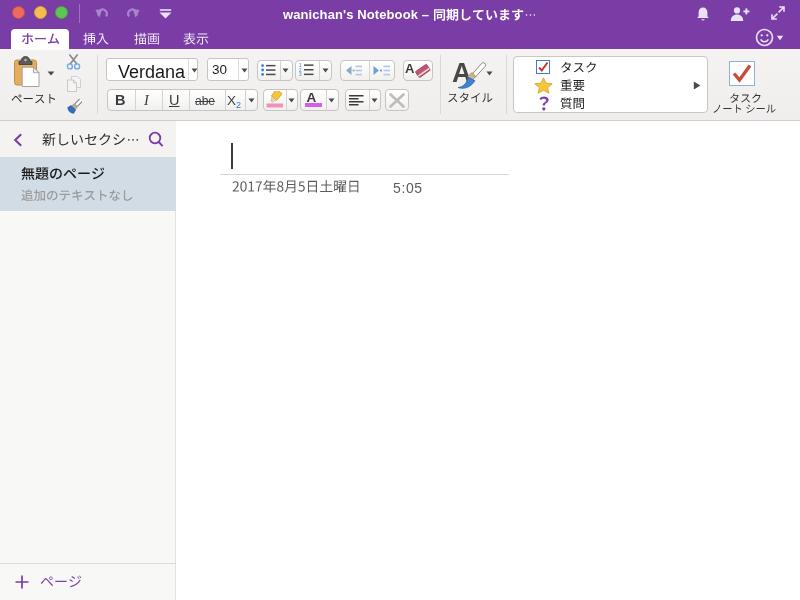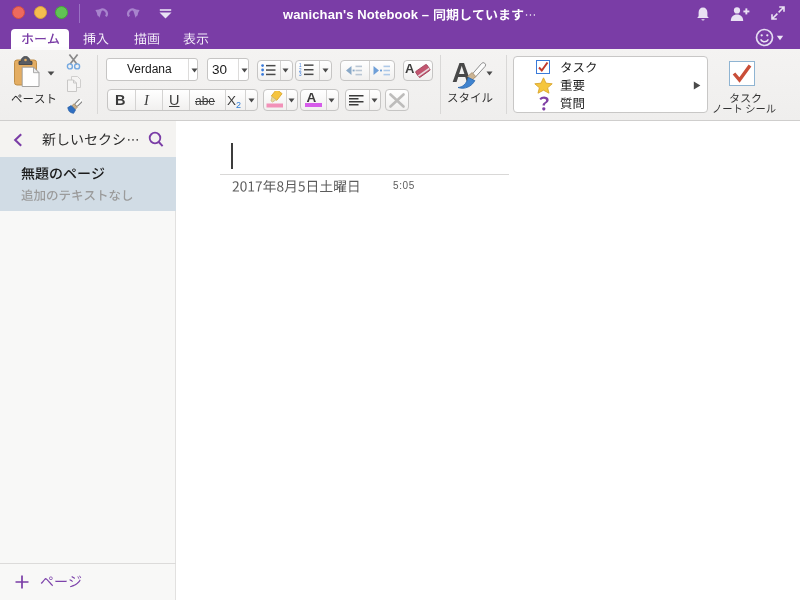--- a/index.html
+++ b/index.html
@@ -103,21 +103,21 @@
 <path d="M6.5 4 L6.5 7 L9.5 7" fill="none" stroke="#c8c7c6"></path>
   </svg>
 <svg class="abs" style="left:64px;top:99px" width="18" height="17" viewBox="0 0 18 17">
 <g transform="rotate(45 9 9)">
 <rect x="7.3" y="-5.5" width="3.6" height="11" rx="1.8" fill="#fbfbfa" stroke="#7e7e7e" stroke-width="1"></rect>
 <rect x="6.7" y="5.4" width="4.8" height="3.2" fill="#c9b08d" stroke="#a8906c" stroke-width="0.8"></rect>
 <path d="M6 8.6 L12.2 8.6 L13.2 12.4 C 9.4 14.6 8.8 14.6 5 12.4 Z" fill="#2f6fc2" stroke="#275ea6" stroke-width="0.7"></path>
 </g>
   </svg>
 <div class="abs" style="left:106px;top:58px;width:92px;height:23px;background:#fff;border:1px solid #c6c5c4;border-radius:3px"></div>
-<div class="abs" style="left:127px;top:62px;font-size:12px;color:#1a1a1a">Verdana</div>
+<div class="abs" style="left:118px;top:62px;font-size:18px;color:#1a1a1a">Verdana</div>
 <div class="abs" style="left:188px;top:59px;width:1px;height:21px;background:#dddcdb"></div>
 <svg class="abs" style="left:190.5px;top:67.5px" width="7" height="5" viewBox="0 0 7 5">
     <path d="M0.5 0.4 L6.5 0.4 L3.5 4.4 Z" fill="#4a4a4a"></path>
   </svg>
 <div class="abs" style="left:207px;top:58px;width:42px;height:23px;background:#fff;border:1px solid #c6c5c4;border-radius:3px"></div>
 <div class="abs" style="left:212px;top:62px;font-size:13.5px;color:#1a1a1a">30</div>
 <div class="abs" style="left:238px;top:59px;width:1px;height:21px;background:#dddcdb"></div>
 <svg class="abs" style="left:240.5px;top:67.5px" width="7" height="5" viewBox="0 0 7 5">
     <path d="M0.5 0.4 L6.5 0.4 L3.5 4.4 Z" fill="#4a4a4a"></path>
   </svg>
@@ -320,12 +320,12 @@
       <path transform="translate(0 15.7)" d="M9.9 -8.4Q9.9 -8.0 10.2 -7.7Q10.5 -7.4 10.9 -7.4Q11.3 -7.4 11.6 -7.7Q11.9 -8.0 11.9 -8.4Q11.9 -8.8 11.6 -9.1Q11.3 -9.4 10.9 -9.4Q10.5 -9.4 10.2 -9.1Q9.9 -8.8 9.9 -8.4ZM9.2 -8.4Q9.2 -8.9 9.4 -9.3Q9.7 -9.6 10.0 -9.9Q10.4 -10.1 10.9 -10.1Q11.4 -10.1 11.7 -9.9Q12.1 -9.6 12.4 -9.3Q12.6 -8.9 12.6 -8.4Q12.6 -7.9 12.4 -7.6Q12.1 -7.2 11.7 -6.9Q11.4 -6.7 10.9 -6.7Q10.4 -6.7 10.0 -6.9Q9.7 -7.2 9.4 -7.6Q9.2 -7.9 9.2 -8.4ZM0.7 -3.7Q1.0 -3.9 1.2 -4.1Q1.5 -4.3 1.7 -4.6Q2.0 -4.9 2.3 -5.3Q2.7 -5.7 3.0 -6.1Q3.4 -6.6 3.8 -7.0Q4.2 -7.5 4.5 -7.9Q5.1 -8.5 5.6 -8.6Q6.1 -8.7 6.9 -8.0Q7.3 -7.6 7.8 -7.1Q8.3 -6.6 8.8 -6.0Q9.3 -5.5 9.7 -5.1Q10.2 -4.6 10.8 -4.0Q11.4 -3.3 12.0 -2.7Q12.6 -2.0 13.1 -1.4L12.2 -0.4Q11.7 -1.0 11.1 -1.6Q10.6 -2.3 10.0 -2.9Q9.5 -3.5 9.1 -4.0Q8.8 -4.4 8.4 -4.8Q8.0 -5.2 7.6 -5.6Q7.2 -6.0 6.9 -6.4Q6.6 -6.7 6.4 -6.9Q5.9 -7.3 5.7 -7.3Q5.4 -7.3 5.1 -6.8Q4.8 -6.5 4.5 -6.1Q4.2 -5.7 3.8 -5.3Q3.5 -4.8 3.2 -4.4Q2.8 -4.0 2.6 -3.7Q2.4 -3.4 2.2 -3.1Q1.9 -2.8 1.8 -2.6Z M15.4 -6.1Q15.6 -6.0 15.9 -6.0Q16.3 -6.0 16.6 -6.0Q17.0 -6.0 17.4 -6.0Q17.6 -6.0 18.1 -6.0Q18.5 -6.0 19.2 -6.0Q19.8 -6.0 20.5 -6.0Q21.2 -6.0 21.9 -6.0Q22.6 -6.0 23.3 -6.0Q23.9 -6.0 24.4 -6.0Q24.8 -6.0 25.1 -6.0Q25.6 -6.0 26.0 -6.0Q26.3 -6.0 26.6 -6.1V-4.7Q26.3 -4.7 25.9 -4.7Q25.5 -4.8 25.1 -4.8Q24.8 -4.8 24.4 -4.8Q23.9 -4.8 23.3 -4.8Q22.6 -4.8 21.9 -4.8Q21.2 -4.8 20.5 -4.8Q19.8 -4.8 19.2 -4.8Q18.5 -4.8 18.1 -4.8Q17.6 -4.8 17.4 -4.8Q16.8 -4.8 16.3 -4.7Q15.8 -4.7 15.4 -4.7Z M38.0 -10.5Q38.2 -10.2 38.4 -9.8Q38.7 -9.4 38.9 -9.0Q39.2 -8.6 39.3 -8.3L38.5 -7.9Q38.4 -8.3 38.1 -8.7Q37.9 -9.1 37.7 -9.4Q37.5 -9.8 37.3 -10.1ZM39.9 -11.1Q40.0 -10.9 40.3 -10.5Q40.5 -10.1 40.8 -9.7Q41.0 -9.3 41.2 -9.0L40.4 -8.6Q40.2 -9.0 40.0 -9.4Q39.8 -9.7 39.5 -10.1Q39.3 -10.5 39.1 -10.8ZM32.0 -10.7Q32.4 -10.5 32.8 -10.2Q33.2 -9.9 33.6 -9.7Q34.1 -9.4 34.5 -9.1Q34.9 -8.8 35.1 -8.7L34.4 -7.7Q34.2 -7.9 33.8 -8.2Q33.4 -8.4 33.0 -8.7Q32.5 -9.0 32.1 -9.3Q31.7 -9.5 31.4 -9.7ZM29.9 -0.6Q30.7 -0.8 31.5 -1.0Q32.3 -1.2 33.1 -1.6Q33.9 -1.9 34.6 -2.3Q35.8 -2.9 36.8 -3.8Q37.8 -4.6 38.6 -5.5Q39.4 -6.4 39.9 -7.4L40.6 -6.3Q39.7 -4.8 38.3 -3.5Q36.9 -2.2 35.2 -1.2Q34.5 -0.8 33.7 -0.5Q32.9 -0.2 32.1 0.1Q31.2 0.4 30.6 0.5ZM29.9 -7.5Q30.2 -7.3 30.7 -7.1Q31.1 -6.8 31.6 -6.6Q32.0 -6.3 32.4 -6.0Q32.8 -5.8 33.0 -5.6L32.4 -4.6Q32.1 -4.8 31.7 -5.1Q31.3 -5.3 30.9 -5.6Q30.5 -5.9 30.0 -6.1Q29.6 -6.4 29.3 -6.6Z" fill="#7d43ab"></path>
     </svg>
   </div>
 <div class="abs" style="left:231px;top:143px;width:1.5px;height:26px;background:#3c3c3c"></div>
 <div class="abs" style="left:220px;top:174.3px;width:289px;height:1px;background:#d9d8d7"></div>
 <div style="position:absolute;left:232.0px;top:176.1px;width:128.8px;height:20.7px;line-height:0">
     <svg width="128.8" height="20.7" viewBox="0 0 128.8 20.7">
       <path transform="translate(0 15.5)" d="M0.6 0.0V-0.7Q2.2 -2.1 3.2 -3.3Q4.2 -4.4 4.7 -5.4Q5.2 -6.4 5.2 -7.3Q5.2 -7.8 5.0 -8.3Q4.8 -8.8 4.4 -9.0Q4.0 -9.3 3.4 -9.3Q2.8 -9.3 2.2 -8.9Q1.7 -8.6 1.3 -8.1L0.5 -8.8Q1.2 -9.5 1.9 -9.9Q2.6 -10.3 3.5 -10.3Q4.4 -10.3 5.1 -9.9Q5.8 -9.6 6.1 -8.9Q6.5 -8.2 6.5 -7.3Q6.5 -6.3 6.0 -5.3Q5.5 -4.3 4.6 -3.2Q3.7 -2.1 2.5 -1.0Q2.9 -1.0 3.3 -1.1Q3.8 -1.1 4.2 -1.1H7.0V0.0Z M11.5 0.2Q10.5 0.2 9.8 -0.4Q9.1 -1.0 8.7 -2.2Q8.3 -3.3 8.3 -5.1Q8.3 -6.9 8.7 -8.0Q9.1 -9.2 9.8 -9.7Q10.5 -10.3 11.5 -10.3Q12.5 -10.3 13.2 -9.7Q13.9 -9.2 14.3 -8.0Q14.6 -6.9 14.6 -5.1Q14.6 -3.3 14.3 -2.2Q13.9 -1.0 13.2 -0.4Q12.5 0.2 11.5 0.2ZM11.5 -0.8Q12.1 -0.8 12.5 -1.3Q12.9 -1.7 13.2 -2.7Q13.4 -3.6 13.4 -5.1Q13.4 -6.6 13.2 -7.5Q12.9 -8.4 12.5 -8.9Q12.1 -9.3 11.5 -9.3Q10.9 -9.3 10.5 -8.9Q10.1 -8.4 9.8 -7.5Q9.6 -6.6 9.6 -5.1Q9.6 -3.6 9.8 -2.7Q10.1 -1.7 10.5 -1.3Q10.9 -0.8 11.5 -0.8Z M16.5 0.0V-1.1H18.8V-8.6H17.0V-9.4Q17.7 -9.5 18.2 -9.7Q18.7 -9.9 19.1 -10.1H20.0V-1.1H22.1V0.0Z M25.7 0.0Q25.8 -1.4 26.0 -2.6Q26.1 -3.9 26.5 -4.9Q26.8 -6.0 27.3 -7.0Q27.8 -8.0 28.6 -9.0H23.7V-10.1H30.0V-9.4Q29.1 -8.2 28.5 -7.2Q28.0 -6.1 27.7 -5.0Q27.4 -3.9 27.2 -2.7Q27.1 -1.5 27.0 0.0Z M34.5 -11.6 35.5 -11.4Q35.1 -10.4 34.6 -9.4Q34.1 -8.4 33.5 -7.6Q32.9 -6.8 32.2 -6.2Q32.1 -6.3 32.0 -6.4Q31.8 -6.5 31.6 -6.6Q31.5 -6.8 31.3 -6.8Q32.0 -7.4 32.6 -8.2Q33.2 -8.9 33.6 -9.8Q34.1 -10.7 34.5 -11.6ZM34.2 -9.9H43.2V-8.9H33.7ZM33.6 -6.8H42.8V-5.8H34.6V-2.6H33.6ZM31.3 -3.1H43.8V-2.1H31.3ZM37.7 -9.4H38.8V1.1H37.7Z M48.3 0.2Q47.4 0.2 46.6 -0.2Q45.9 -0.5 45.5 -1.1Q45.1 -1.7 45.1 -2.5Q45.1 -3.2 45.3 -3.7Q45.6 -4.3 46.0 -4.7Q46.5 -5.1 46.9 -5.3V-5.4Q46.4 -5.8 46.0 -6.3Q45.6 -6.9 45.6 -7.7Q45.6 -8.5 45.9 -9.0Q46.3 -9.6 46.9 -9.9Q47.5 -10.3 48.3 -10.3Q49.2 -10.3 49.8 -9.9Q50.4 -9.6 50.8 -9.0Q51.1 -8.4 51.1 -7.6Q51.1 -7.1 50.9 -6.6Q50.7 -6.1 50.4 -5.8Q50.1 -5.4 49.8 -5.2V-5.1Q50.2 -4.9 50.6 -4.5Q51.0 -4.1 51.2 -3.6Q51.5 -3.1 51.5 -2.4Q51.5 -1.7 51.1 -1.1Q50.7 -0.5 50.0 -0.2Q49.2 0.2 48.3 0.2ZM49.0 -5.5Q49.5 -6.0 49.8 -6.5Q50.0 -7.0 50.0 -7.5Q50.0 -8.0 49.8 -8.4Q49.6 -8.9 49.2 -9.1Q48.9 -9.3 48.3 -9.3Q47.6 -9.3 47.2 -8.9Q46.7 -8.4 46.7 -7.7Q46.7 -7.1 47.0 -6.7Q47.3 -6.3 47.9 -6.0Q48.4 -5.7 49.0 -5.5ZM48.3 -0.8Q48.9 -0.8 49.3 -1.0Q49.8 -1.2 50.0 -1.6Q50.3 -2.0 50.3 -2.5Q50.3 -3.0 50.0 -3.3Q49.8 -3.7 49.5 -4.0Q49.1 -4.3 48.6 -4.5Q48.1 -4.7 47.6 -4.9Q47.0 -4.5 46.6 -3.9Q46.2 -3.4 46.2 -2.6Q46.2 -2.1 46.5 -1.7Q46.7 -1.2 47.2 -1.0Q47.7 -0.8 48.3 -0.8Z M55.6 -10.9H62.8V-9.9H55.6ZM55.6 -7.5H62.9V-6.6H55.6ZM55.5 -4.2H62.8V-3.2H55.5ZM55.0 -10.9H56.0V-6.6Q56.0 -5.7 55.9 -4.7Q55.8 -3.7 55.5 -2.6Q55.3 -1.6 54.7 -0.6Q54.2 0.3 53.3 1.1Q53.2 1.0 53.1 0.9Q52.9 0.7 52.8 0.6Q52.6 0.4 52.5 0.4Q53.3 -0.4 53.8 -1.2Q54.3 -2.1 54.6 -3.0Q54.8 -3.9 54.9 -4.9Q55.0 -5.8 55.0 -6.6ZM62.3 -10.9H63.4V-0.4Q63.4 0.1 63.3 0.4Q63.1 0.7 62.7 0.8Q62.3 1.0 61.6 1.0Q60.9 1.0 59.8 1.0Q59.7 0.9 59.7 0.7Q59.6 0.5 59.5 0.3Q59.4 0.1 59.3 -0.0Q59.9 -0.0 60.4 -0.0Q61.0 -0.0 61.4 -0.0Q61.8 -0.0 61.9 -0.0Q62.2 -0.0 62.2 -0.1Q62.3 -0.2 62.3 -0.4Z M69.5 0.2Q68.7 0.2 68.1 -0.0Q67.5 -0.2 67.1 -0.5Q66.6 -0.8 66.3 -1.2L66.9 -2.0Q67.2 -1.7 67.5 -1.4Q67.9 -1.2 68.4 -1.0Q68.8 -0.9 69.4 -0.9Q70.0 -0.9 70.5 -1.2Q71.0 -1.4 71.2 -2.0Q71.5 -2.5 71.5 -3.3Q71.5 -4.3 71.0 -4.9Q70.4 -5.6 69.4 -5.6Q68.9 -5.6 68.6 -5.4Q68.2 -5.3 67.8 -5.0L67.1 -5.4L67.4 -10.1H72.3V-9.0H68.5L68.2 -6.1Q68.6 -6.3 69.0 -6.4Q69.3 -6.5 69.8 -6.5Q70.6 -6.5 71.3 -6.2Q72.0 -5.8 72.4 -5.1Q72.8 -4.4 72.8 -3.3Q72.8 -2.2 72.3 -1.4Q71.9 -0.6 71.1 -0.2Q70.4 0.2 69.5 0.2Z M76.0 -10.7H85.0V0.9H83.9V-9.6H77.0V1.0H76.0ZM76.7 -5.9H84.4V-4.9H76.7ZM76.7 -1.0H84.4V0.0H76.7Z M89.0 -7.1H99.6V-6.1H89.0ZM88.1 -0.5H100.5V0.5H88.1ZM93.7 -11.5H94.8V0.1H93.7Z M106.6 -9.3H109.4V-8.6H106.6ZM106.4 -11.1H109.8V-6.8H106.3V-7.6H108.9V-10.3H106.4ZM110.6 -9.3H113.5V-8.6H110.6ZM110.4 -11.1H114.0V-6.8H110.4V-7.6H113.0V-10.3H110.4ZM107.6 -3.9H113.7V-3.1H107.6ZM107.6 -2.1H113.7V-1.3H107.6ZM107.6 -0.2H114.4V0.6H107.6ZM107.9 -7.0 108.9 -6.7Q108.6 -6.1 108.1 -5.4Q107.7 -4.7 107.2 -4.1Q106.7 -3.5 106.1 -3.0Q106.0 -3.1 105.9 -3.2Q105.8 -3.3 105.7 -3.5Q105.6 -3.6 105.5 -3.7Q106.0 -4.1 106.5 -4.7Q106.9 -5.2 107.3 -5.8Q107.7 -6.5 107.9 -7.0ZM108.0 -5.7H114.1V-4.9H108.0V1.0H107.0V-4.9L107.8 -5.7ZM110.8 -7.0 111.8 -6.7Q111.6 -6.3 111.3 -5.8Q111.1 -5.4 110.9 -5.0L110.1 -5.3Q110.3 -5.6 110.5 -6.1Q110.7 -6.6 110.8 -7.0ZM110.1 -5.1H111.1V0.1H110.1ZM102.7 -10.7H105.8V-1.6H102.7V-2.5H104.8V-9.8H102.7ZM102.8 -6.7H105.3V-5.8H102.8ZM102.2 -10.7H103.1V-0.4H102.2Z M117.4 -10.7H126.4V0.9H125.3V-9.6H118.4V1.0H117.4ZM118.1 -5.9H125.8V-4.9H118.1ZM118.1 -1.0H125.8V0.0H118.1Z" fill="#5c5c5c"></path>
     </svg>
   </div>
-<div class="abs" style="left:393px;top:180px;font-size:10px;color:#5c5c5c;letter-spacing:0.6px">5:05</div>
+<div class="abs" style="left:393px;top:180px;font-size:14px;color:#5c5c5c;letter-spacing:0.6px">5:05</div>
 </body></html>

